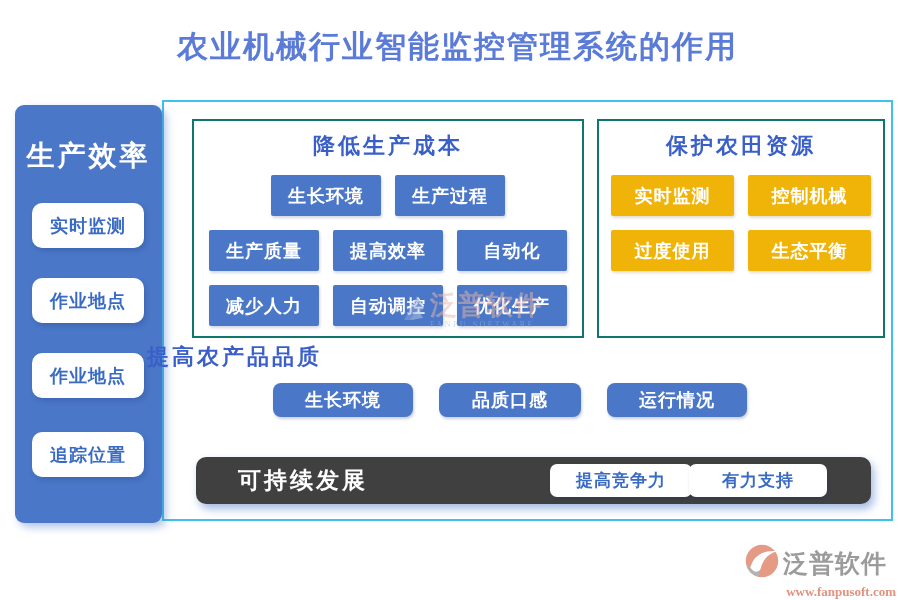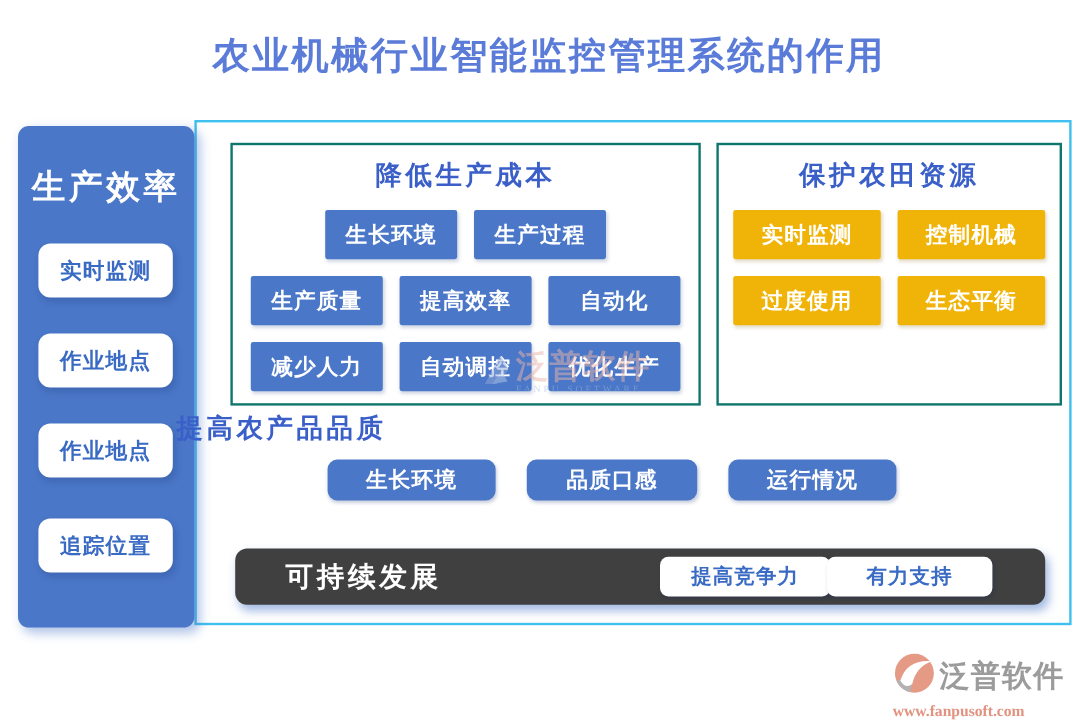--- a/index.html
+++ b/index.html
@@ -82,21 +82,21 @@
     position:absolute;left:402px;top:292px;width:170px;height:48px;opacity:.5;
     display:flex;align-items:flex-start;pointer-events:none;z-index:5;
   }
   .wm-text{margin-left:4px;line-height:1;}
   .wm-name{color:#eab5aa;font-size:27px;font-weight:bold;letter-spacing:1px;}
   .wm-sub{color:#9fb6d8;font-size:8px;letter-spacing:2.5px;margin-top:2px;}
   
   .fanpu-logo{position:absolute;left:744px;top:543px;width:152px;cursor:pointer;}
   .logo-row{display:flex;align-items:center;}
   .logo-name{color:#9b9b9b;font-size:25px;font-weight:bold;margin-left:3px;letter-spacing:1px;}
-  .logo-url{color:#e2927f;font-size:13px;font-weight:bold;text-align:left;margin-top:1px;}
+  .logo-url{color:#e2927f;font-size:13px;font-weight:bold;text-align:right;margin-top:1px;}
 </style>
 </head>
 <body>
 
 <div class="stage">
 
   <div class="app-title">农业机械行业智能监控管理系统的作用</div>
 
   <div class="outer-frame"></div>
 

